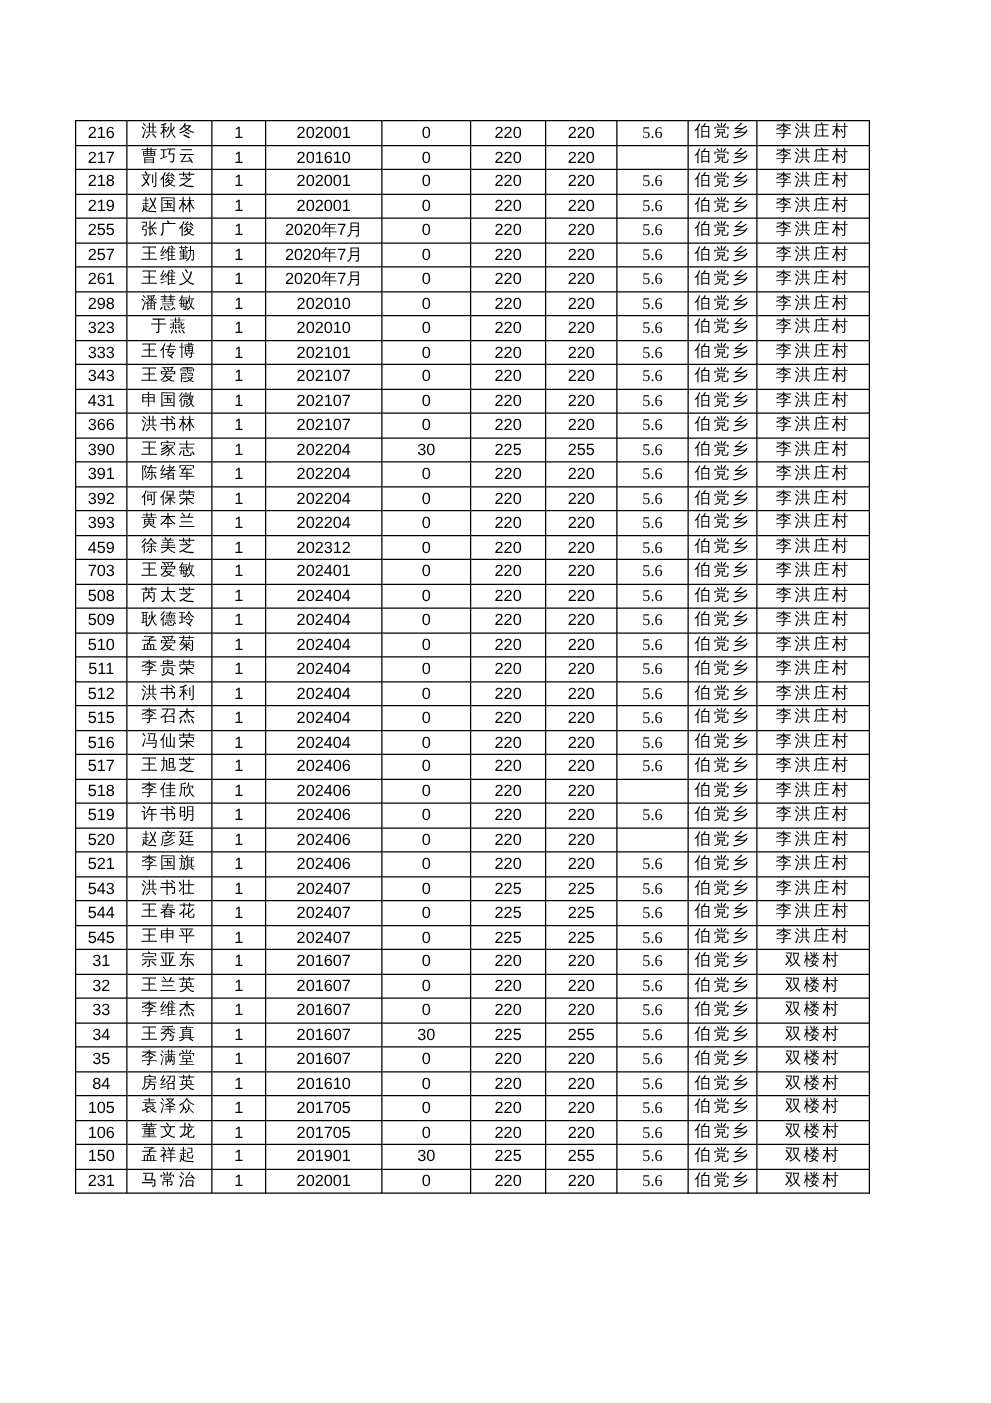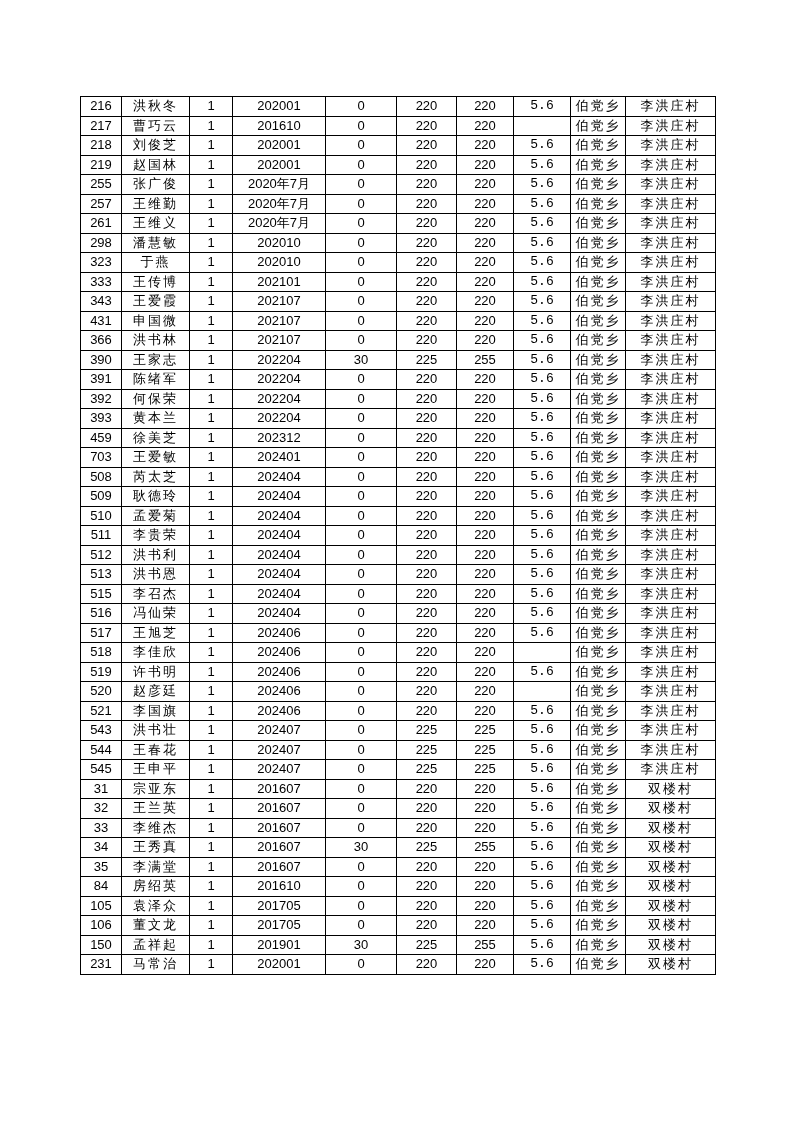--- a/index.html
+++ b/index.html
@@ -10,21 +10,21 @@
     body {
       width: 793px;
       height: 1122px;
       position: relative;
       overflow: hidden;
       font-family: "DejaVu Sans", "Liberation Sans", sans-serif;
       color: #000;
     }
     table.roster {
       position: absolute;
-      left: 80px;
+      left: 60px;
       top: 96px;
       width: 635px;
       border-collapse: collapse;
       table-layout: fixed;
       border: 1.5px solid #000;
     }
     table.roster td {
       border: 1px solid #000;
       height: 18.5px;
       padding: 0;
@@ -37,21 +37,21 @@
     }
     td.num {
       font-family: "Liberation Sans", sans-serif;
       font-size: 14px;
     }
     td.cjk {
       font-family: "DejaVu Serif", "Liberation Serif", serif;
       letter-spacing: 2px;
     }
     td.std {
-      font-family: Liberation Mono, monospace;
+      font-family: Liberation Serif, serif;
       font-size: 13px;
     }
   </style>
 </head>
 <body>
 
 <table class="roster">
   <colgroup>
     <col style="width:41px">
     <col style="width:68px">
@@ -347,32 +347,20 @@
         <td class="num">1</td>
         <td class="num">202404</td>
         <td class="num">0</td>
         <td class="num">220</td>
         <td class="num">220</td>
         <td class="std">5.6</td>
         <td class="cjk">伯党乡</td>
         <td class="cjk">李洪庄村</td>
       </tr>
       <tr>
-        <td class="num">513</td>
-        <td class="cjk">洪书恩</td>
-        <td class="num">1</td>
-        <td class="num">202404</td>
-        <td class="num">0</td>
-        <td class="num">220</td>
-        <td class="num">220</td>
-        <td class="std">5.6</td>
-        <td class="cjk">伯党乡</td>
-        <td class="cjk">李洪庄村</td>
-      </tr>
-      <tr>
         <td class="num">515</td>
         <td class="cjk">李召杰</td>
         <td class="num">1</td>
         <td class="num">202404</td>
         <td class="num">0</td>
         <td class="num">220</td>
         <td class="num">220</td>
         <td class="std">5.6</td>
         <td class="cjk">伯党乡</td>
         <td class="cjk">李洪庄村</td>

